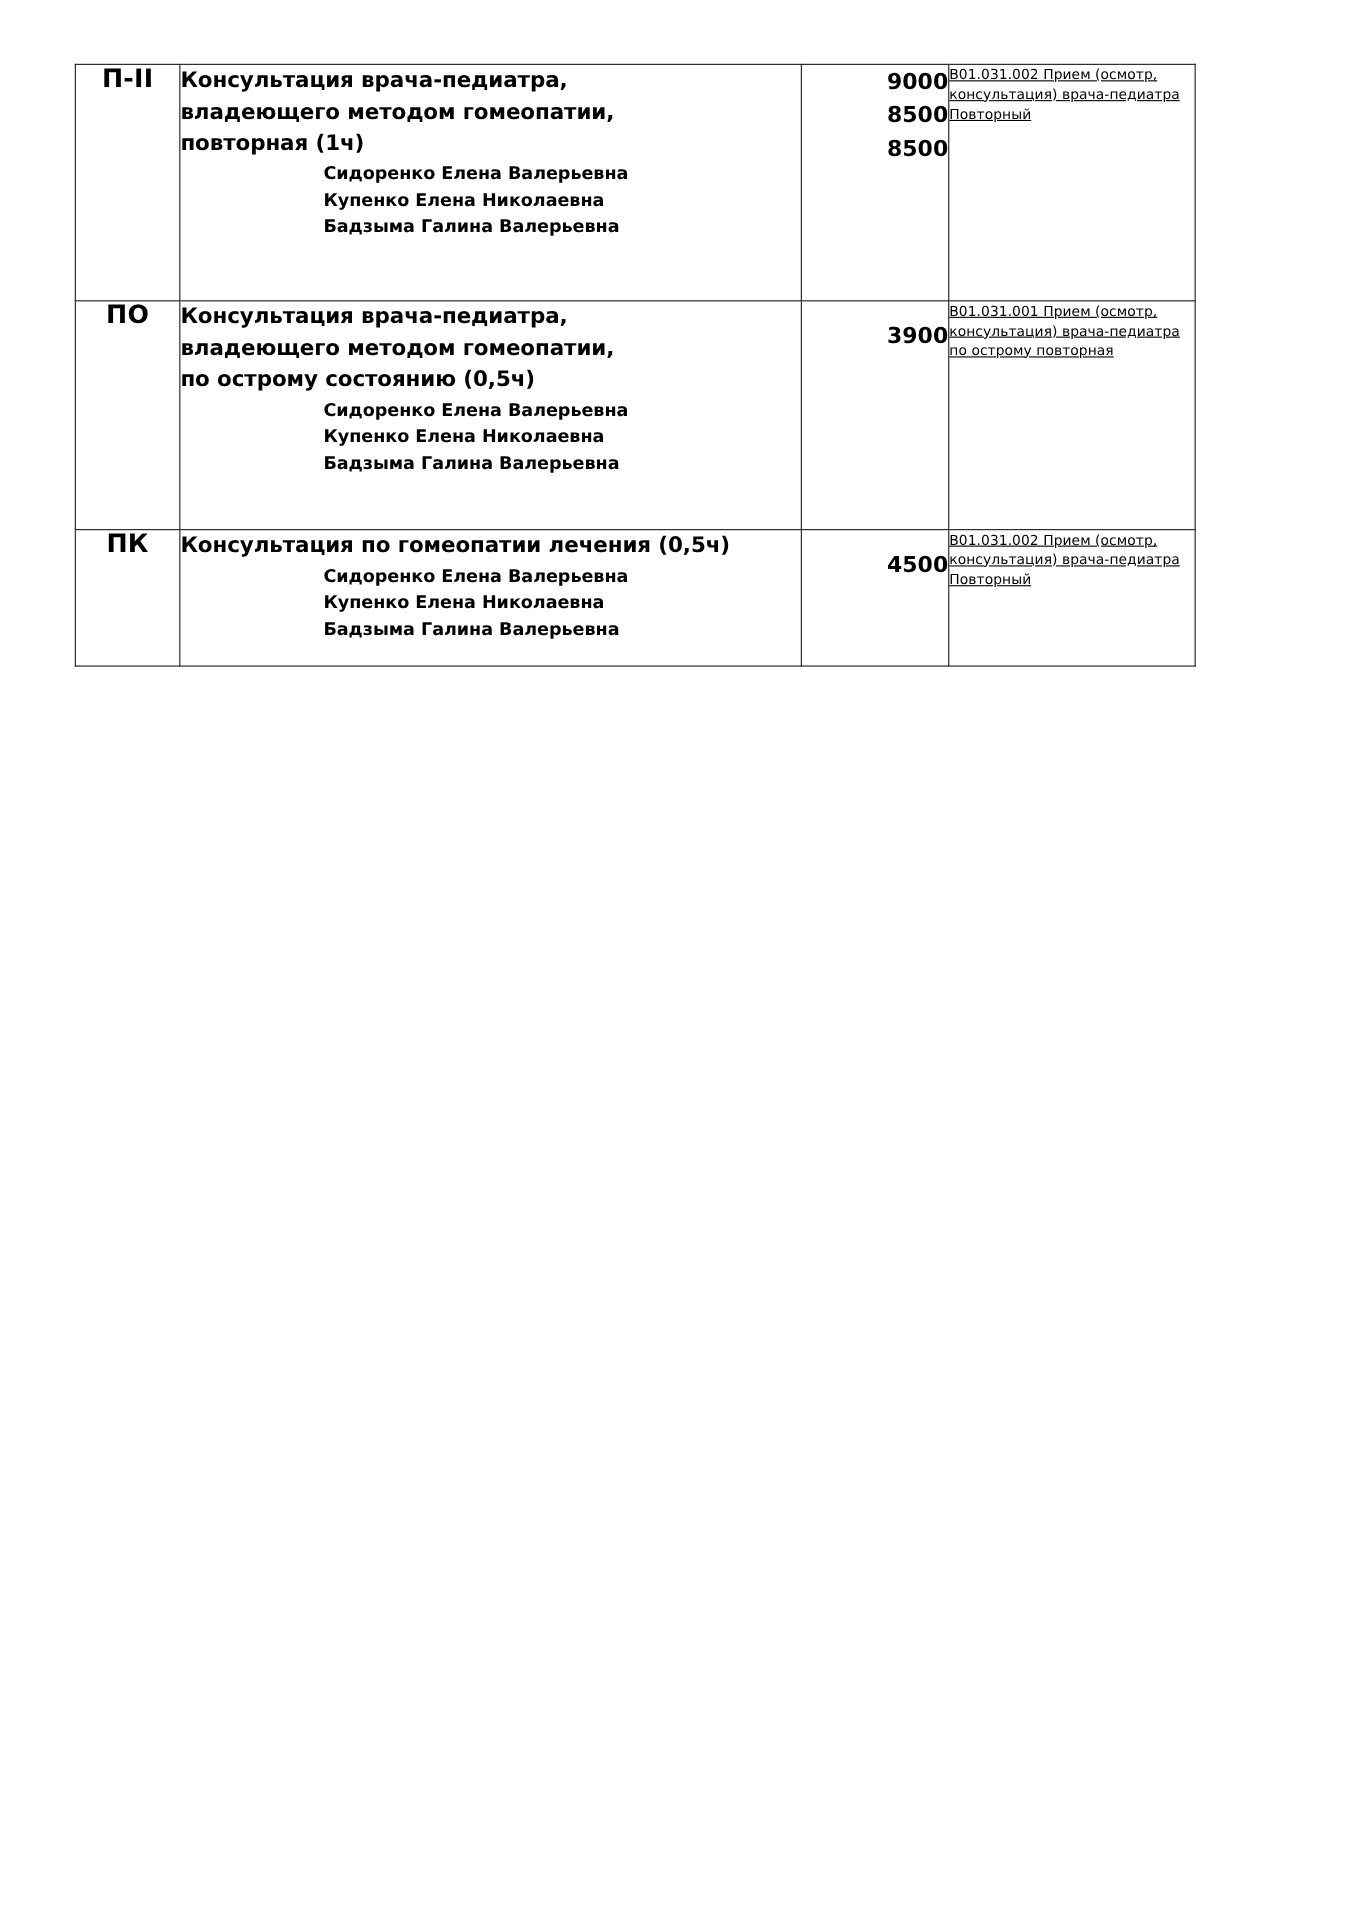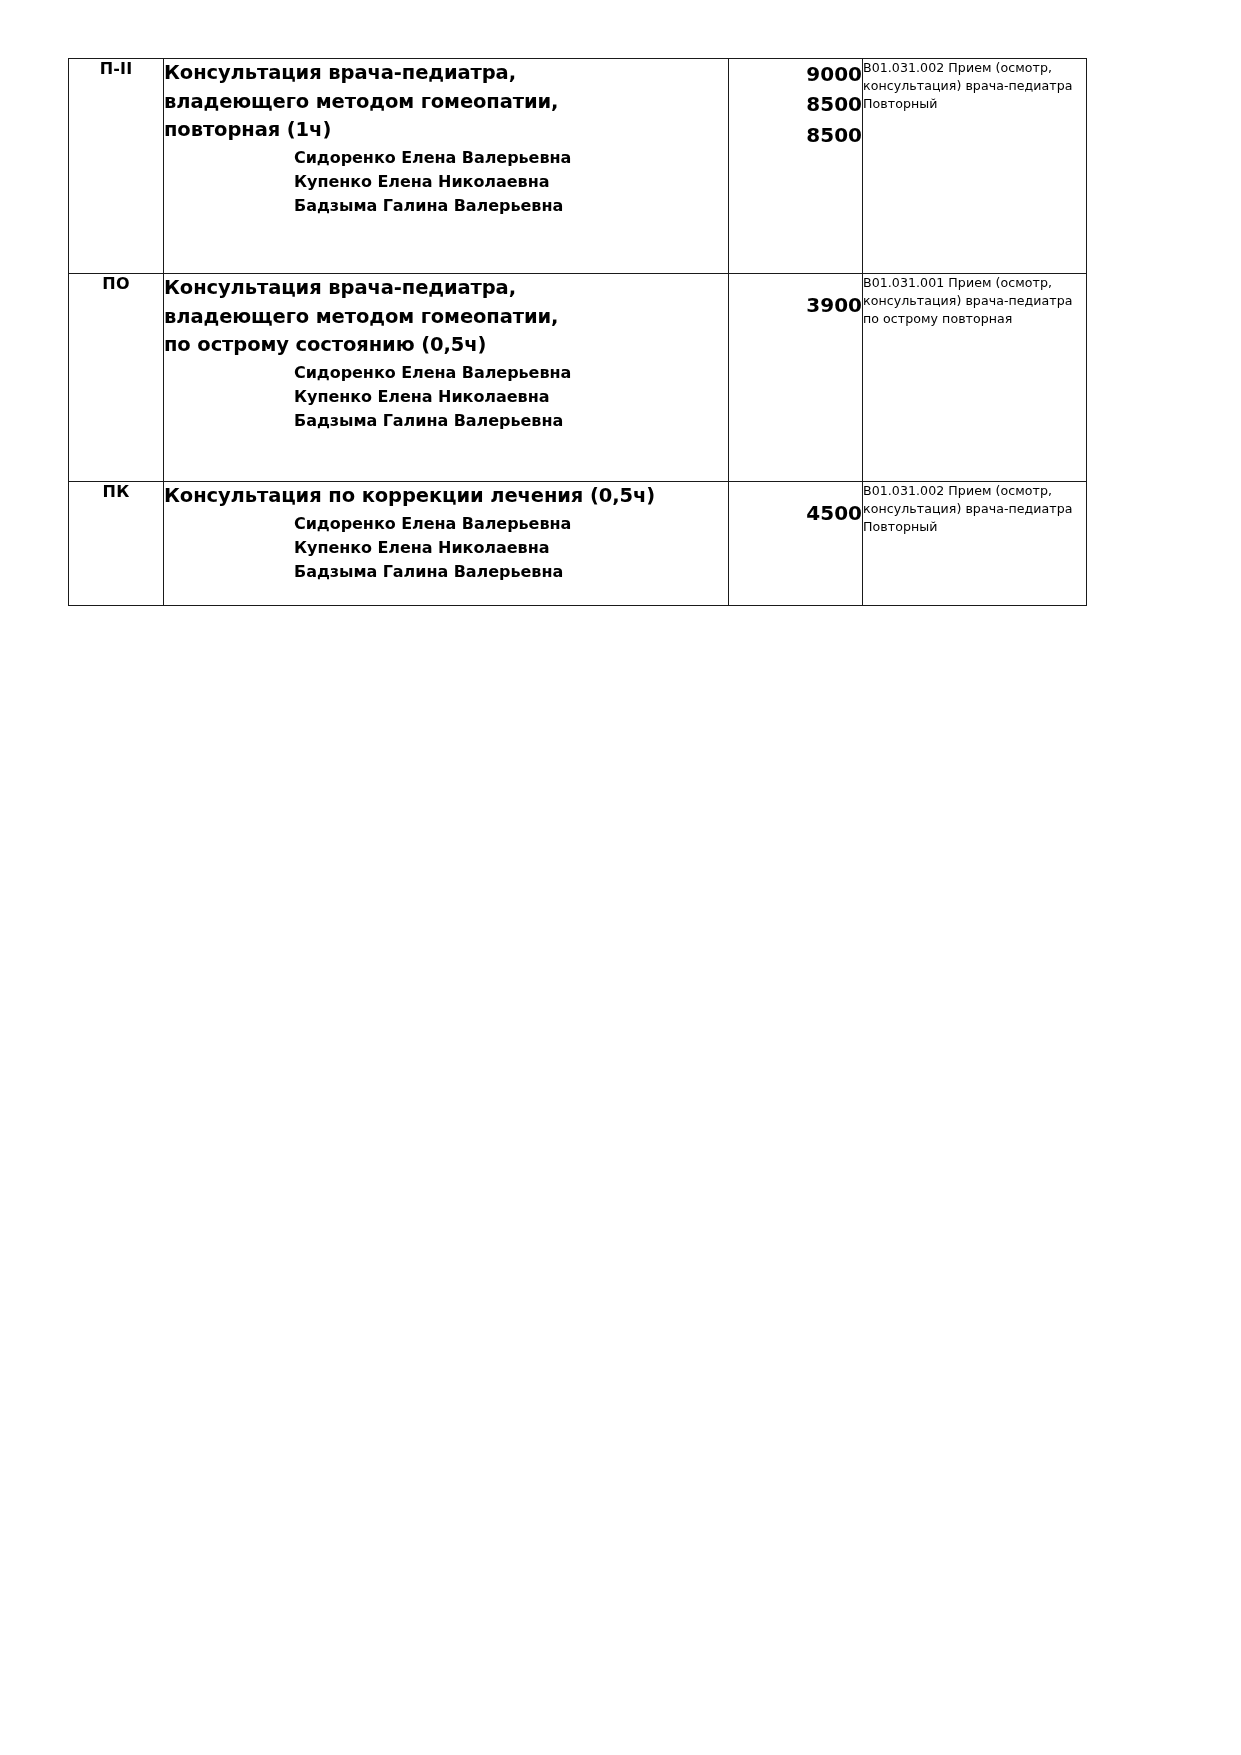--- a/index.html
+++ b/index.html
@@ -43,21 +43,21 @@
 
   
   col.c-code  { width: 95px; }
   col.c-name  { width: 565px; }
   col.c-price { width: 134px; }
   col.c-nom   { width: 224px; }
 
   .cell-code {
     text-align: center;
     vertical-align: top;
-    font-size: 16px;
+    font-size: 23px;
     font-weight: bold;
     padding-top: 11px;
     letter-spacing: 0.2px;
   }
 
   .cell-name {
     padding: 9px 8px 12px 14px;
   }
 
   .svc-title {
@@ -92,20 +92,21 @@
     padding-top: 16px;
   }
 
   .cell-nom {
     font-size: 12.6px;
     line-height: 1.42;
     padding: 9px 9px 8px 10px;
     font-weight: normal;
     letter-spacing: 0.05px;
     color: #000;
+    text-decoration: underline;
   }
 
   
   tr.row-pii  { height: 215px; }
   tr.row-po   { height: 208px; margin-top: 30px; }
   tr.row-pk   { height: 124px; }
 </style>
 </head>
 <body>
 
@@ -173,21 +174,21 @@
           <div>по острому повторная</div>
         </td>
       </tr>
 
       <tr class="row-pk">
         <td class="cell-code">
           <span>ПК</span>
         </td>
         <td class="cell-name">
           <div class="svc-title">
-            <div>Консультация по коррекции лечения (0,5ч)</div>
+            <div>Консультация по гомеопатии лечения (0,5ч)</div>
           </div>
           <div class="doctors">
             <div class="doc-line">Сидоренко Елена Валерьевна</div>
             <div class="doc-line">Купенко Елена Николаевна</div>
             <div class="doc-line">Бадзыма Галина Валерьевна</div>
           </div>
         </td>
         <td class="cell-price top-align">
           <div>4500</div>
         </td>

